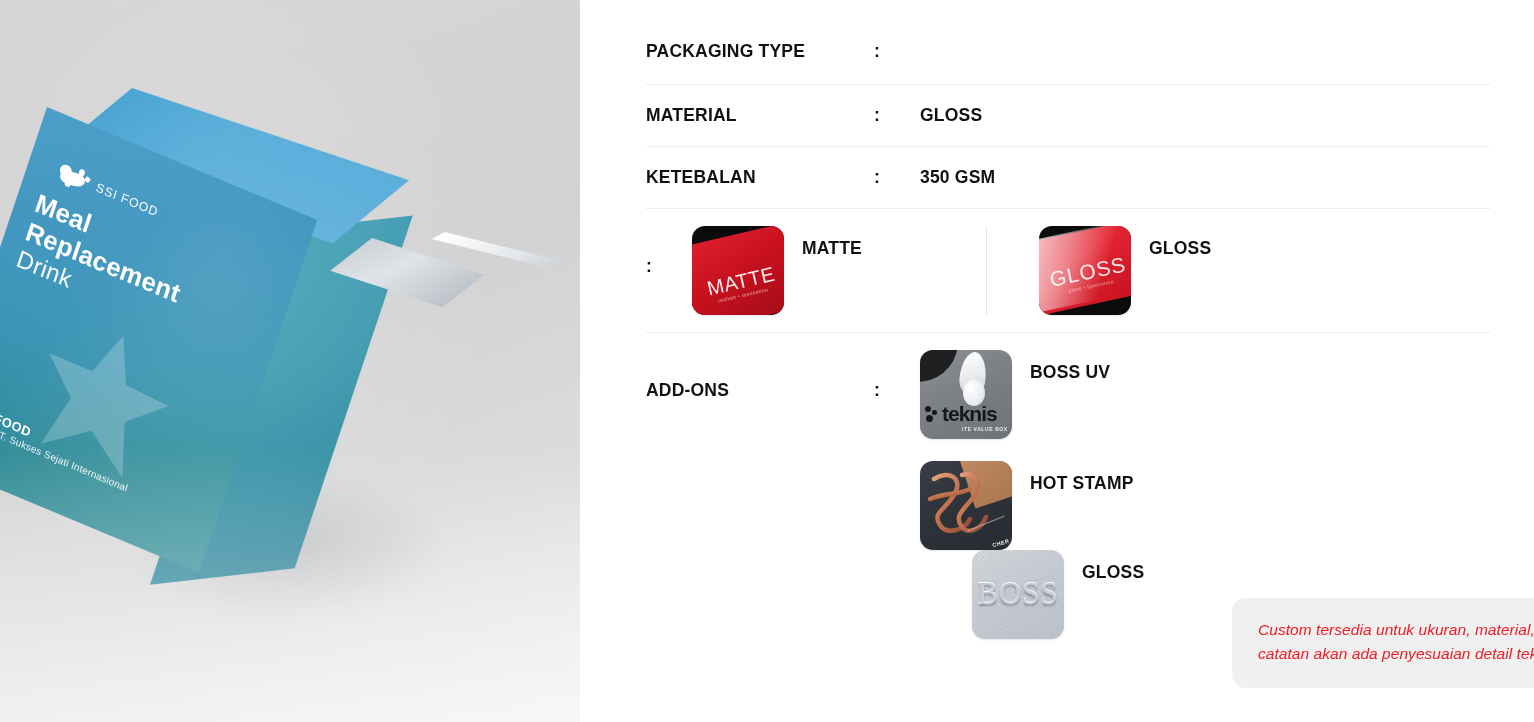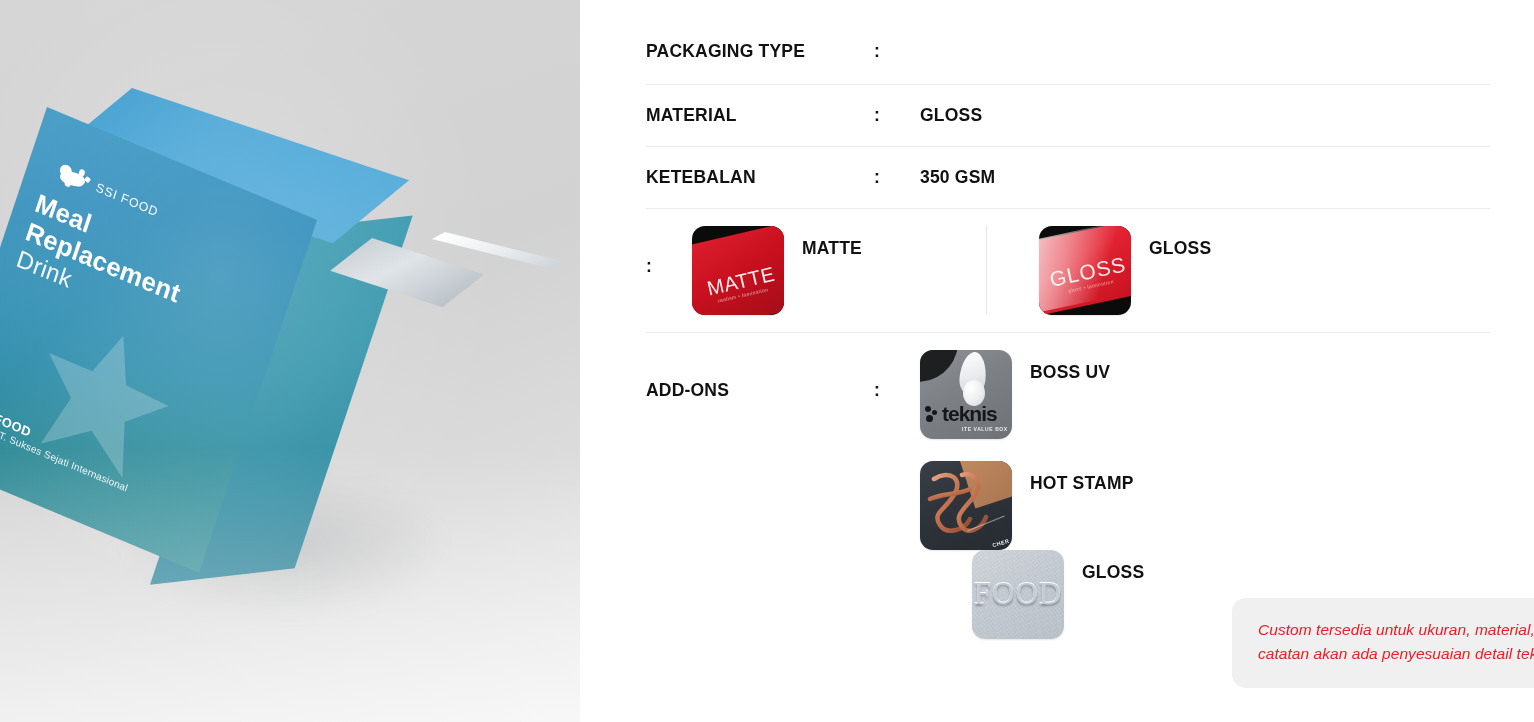--- a/index.html
+++ b/index.html
@@ -400,21 +400,21 @@
                 <div class="tinytxt">CHER</div>
               </div>
               <div class="opt-label">HOT STAMP</div>
             </div>
           </div>
 
           <div class="opt-col" style="border-left:none;padding-left:52px">
             <div class="opt">
               <div class="sw sw-emb">
                 <div class="grain"></div>
-                <div class="boss">FOOD</div>
+                <div class="boss">BOSS</div>
               </div>
               <div class="opt-label">GLOSS</div>
             </div>
           </div>
 
         </div>
       </div>
 
     </div>
 

